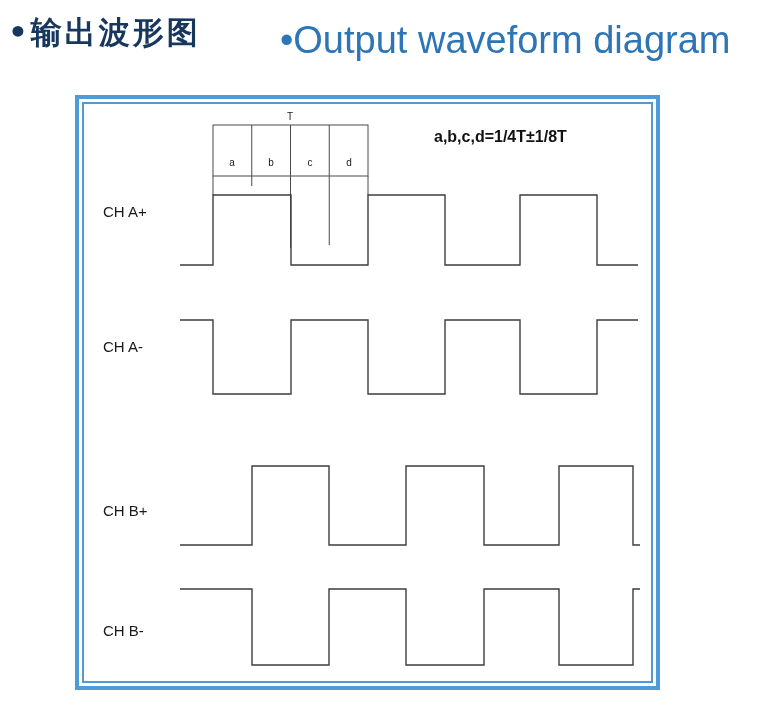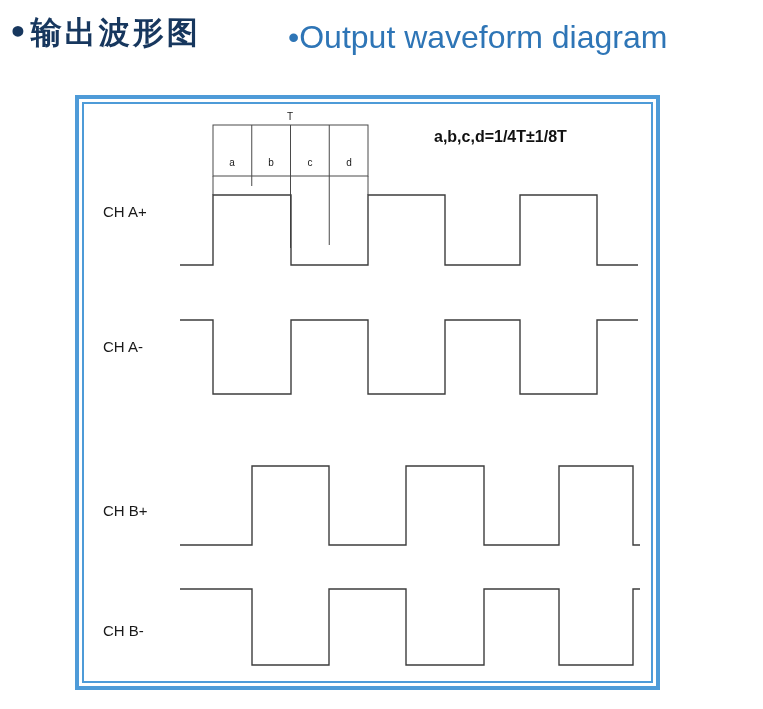--- a/index.html
+++ b/index.html
@@ -20,23 +20,23 @@
     top: 12px;
     font-size: 31px;
     font-weight: 700;
     color: #17375E;
     letter-spacing: 3px;
     font-family: "DejaVu Sans", "Liberation Sans", sans-serif;
     white-space: nowrap;
   }
   .title-en {
     position: absolute;
-    left: 288px;
+    left: 280px;
     top: 19px;
-    font-size: 32px;
+    font-size: 38px;
     font-weight: 400;
     color: #2E75B6;
     white-space: nowrap;
   }
   .frame-outer {
     position: absolute;
     left: 75px;
     top: 95px;
     width: 585px;
     height: 595px;

